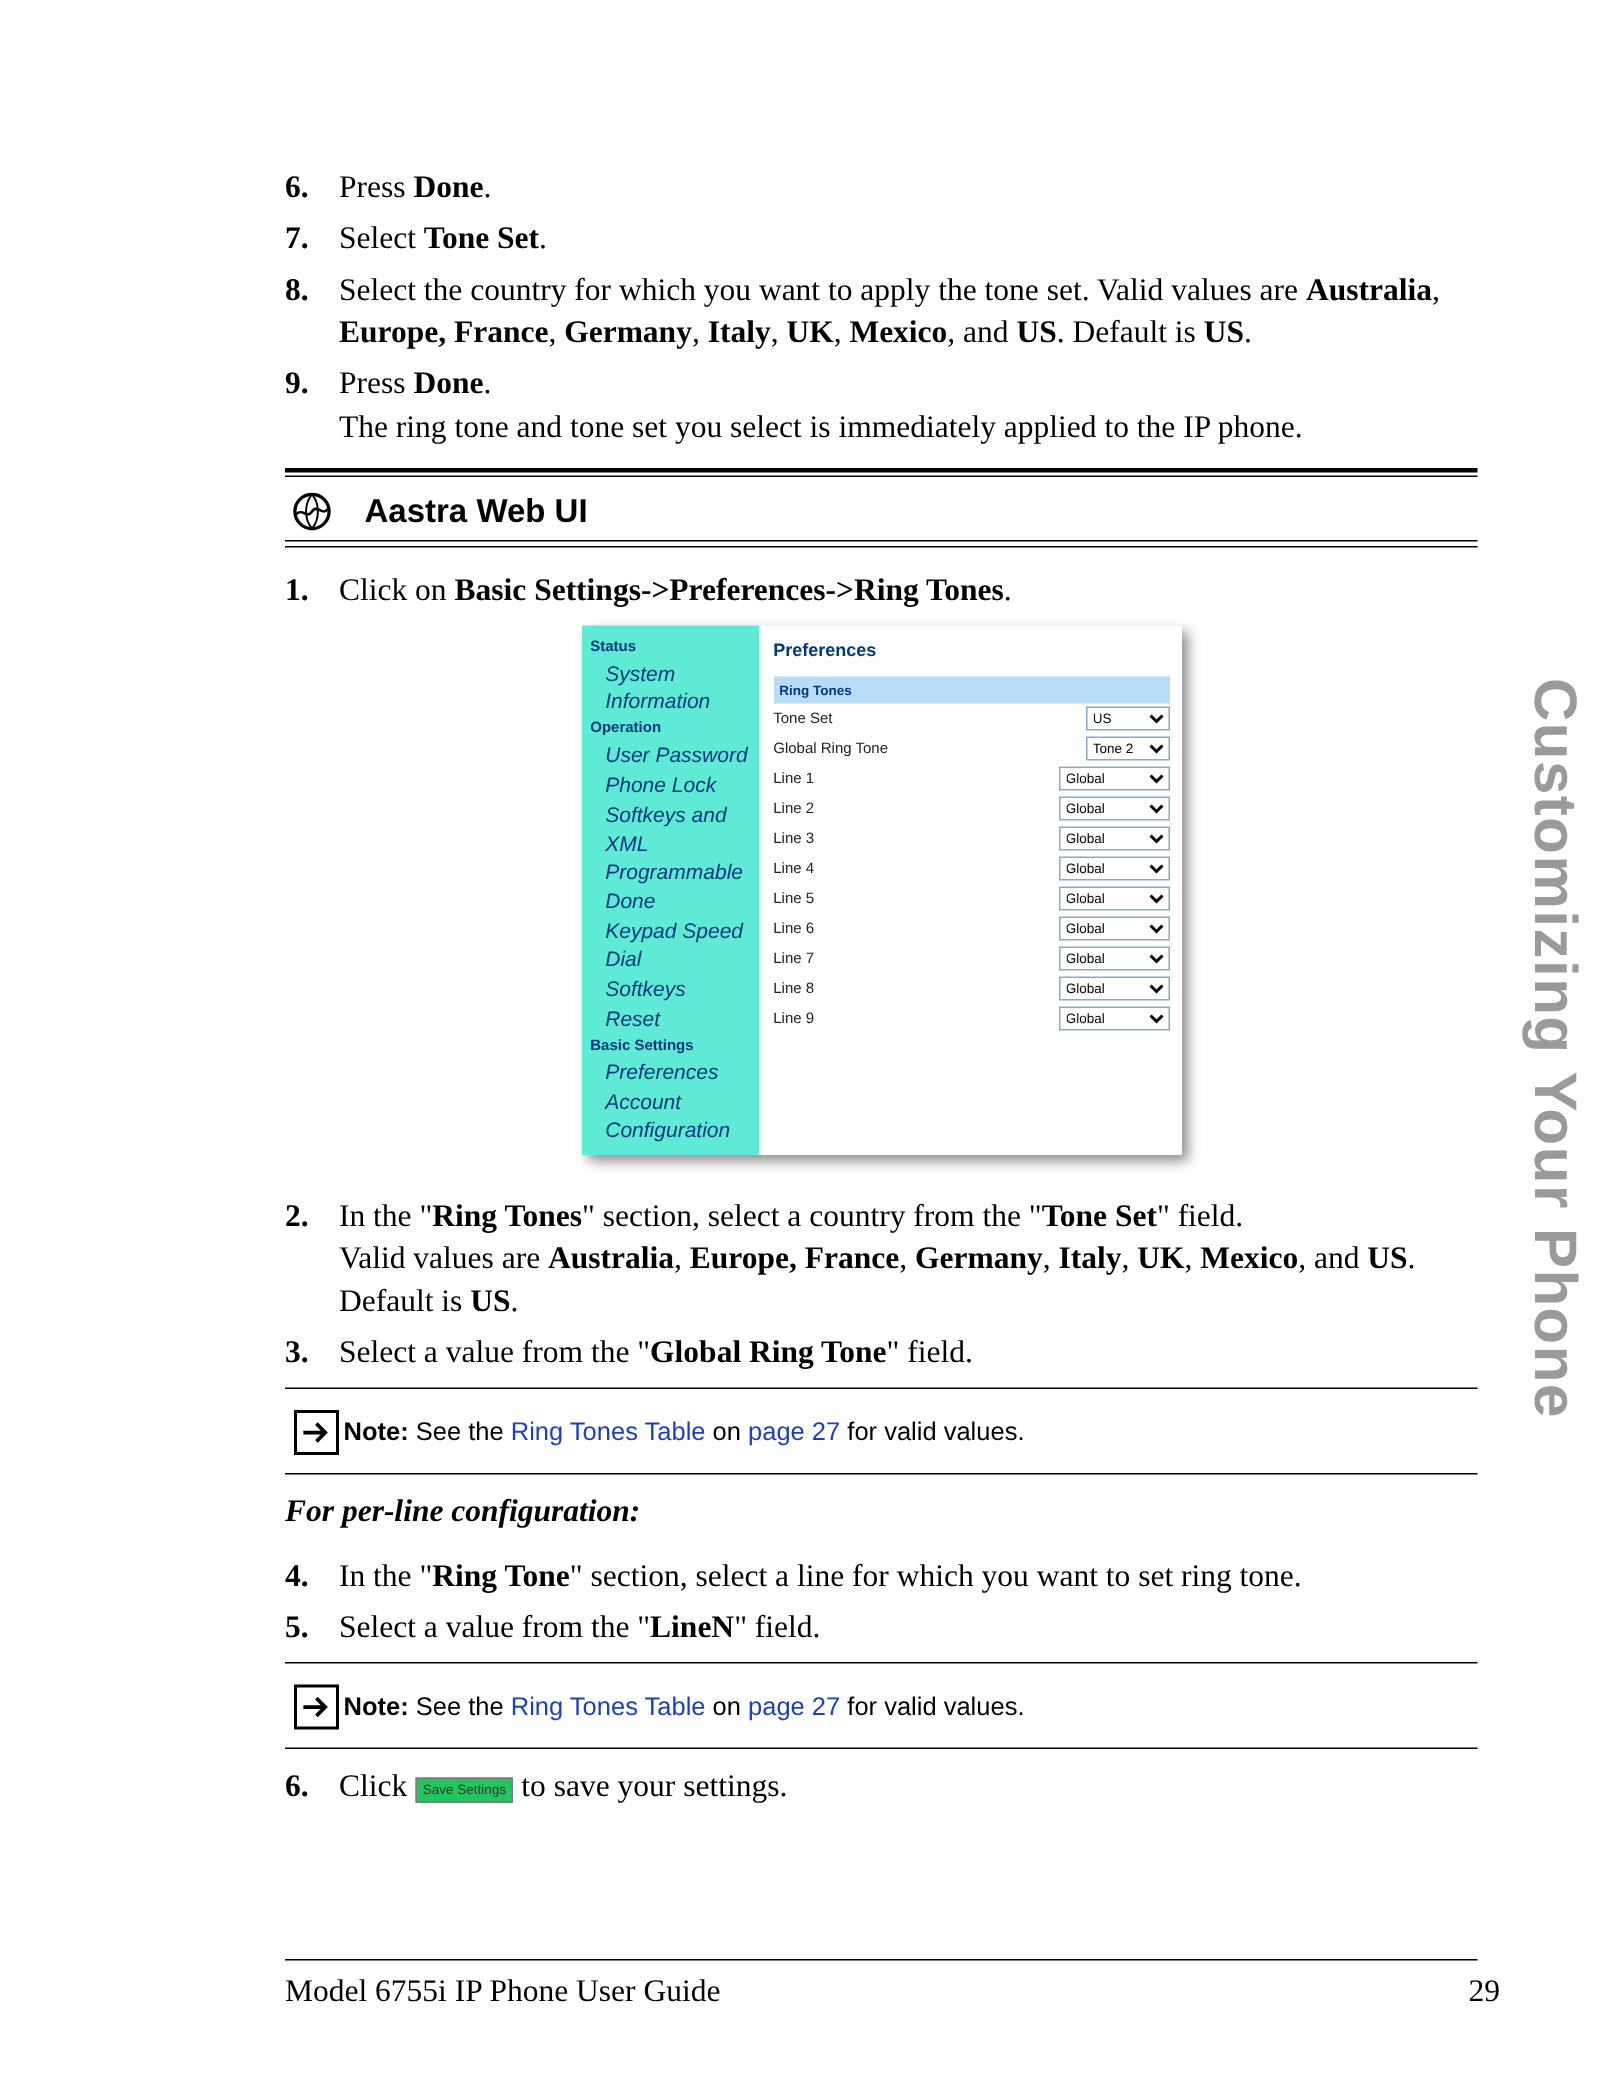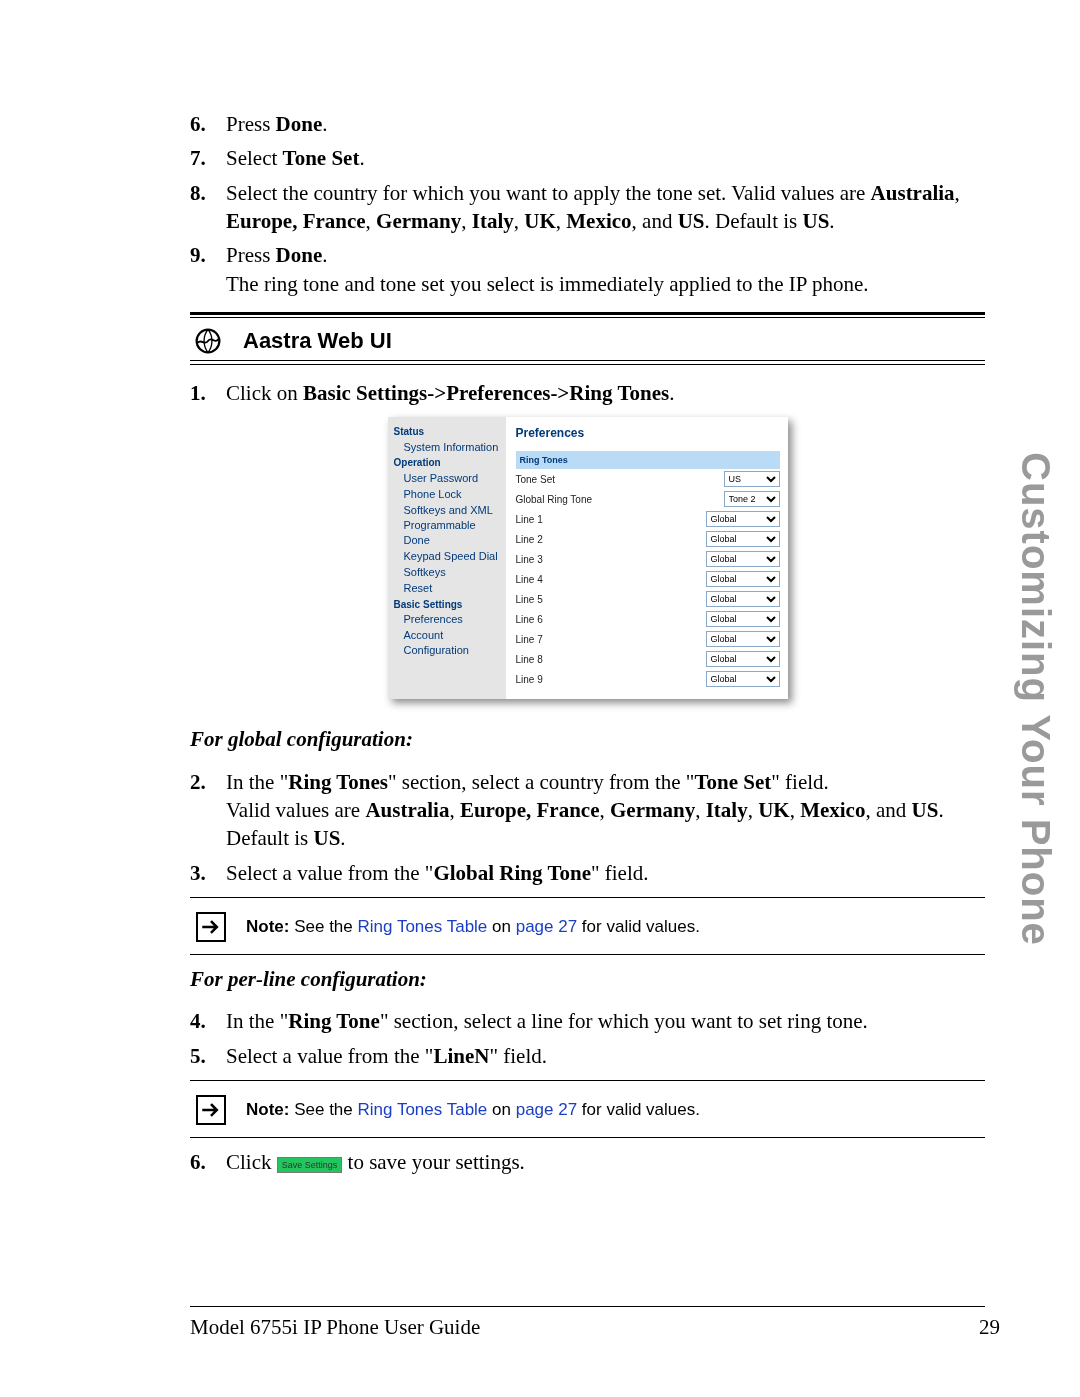--- a/index.html
+++ b/index.html
@@ -59,34 +59,35 @@
     width: 400px;
     background: #fff;
     box-shadow: 4px 4px 8px rgba(0,0,0,0.45);
     font-family: Arial, Helvetica, sans-serif;
     font-size: 10px;
     color: #000;
     display: flex;
   }
   .side {
     width: 118px;
-    background: #e5e5e5;
+    background: #5eead4;
     padding: 6px 4px 6px 6px;
     box-sizing: border-box;
   }
   .side .cat {
     color: #003a7a;
     font-weight: bold;
     margin: 2px 0 1px 0;
   }
   .side .itm {
     color: #003a7a;
     margin: 1px 0 1px 10px;
-    font-size: 11px;
+    font-size: 14px;
     cursor: pointer;
+    font-style: italic;
   }
   .main-pane {
     flex: 1;
     padding: 6px 8px 10px 10px;
     box-sizing: border-box;
   }
   .main-pane h3 {
     margin: 2px 0 10px 0;
     color: #003a7a;
     font-size: 12px;
@@ -123,21 +124,21 @@
   }
 
   
   .note-block {
     margin: 10px 0 10px 0;
   }
   .note-block .hr { border-top: 1px solid #000; }
   .note-row {
     display: flex;
     align-items: center;
-    gap: 20px;
+    gap: 3px;
     padding: 14px 0 12px 6px;
   }
   .icon-box {
     width: 30px; height: 30px;
     border: 2px solid #000;
     display: flex; align-items: center; justify-content: center;
     box-sizing: border-box;
   }
   .note-text {
     font-family: Arial, Helvetica, sans-serif;
@@ -320,21 +321,20 @@
             </div>
             <div class="row">
               <label>Line 9</label>
               <select class="sel nar"><option>Global</option></select>
             </div>
           </div>
       </div>
     </div>
   </div>
 
-  <div class="subhead">For global configuration:</div>
 
   <div class="li">
     <span class="num">2.</span>
     <span>
       <span>In the "</span><span class="bold">Ring Tones</span><span>" section, select a country from the "</span><span class="bold">Tone Set</span><span>" field.</span><br>
       <span>Valid values are </span><span id="vals"><span class="bold">Australia</span><span>, </span><span class="bold">Europe, France</span><span>, </span><span class="bold">Germany</span><span>, </span><span class="bold">Italy</span><span>, </span><span class="bold">UK</span><span>, </span><span class="bold">Mexico</span><span>, and </span><span class="bold">US</span></span><span>. Default is </span><span class="bold">US</span><span>.</span>
     </span>
   </div>
 
   <div class="li">

